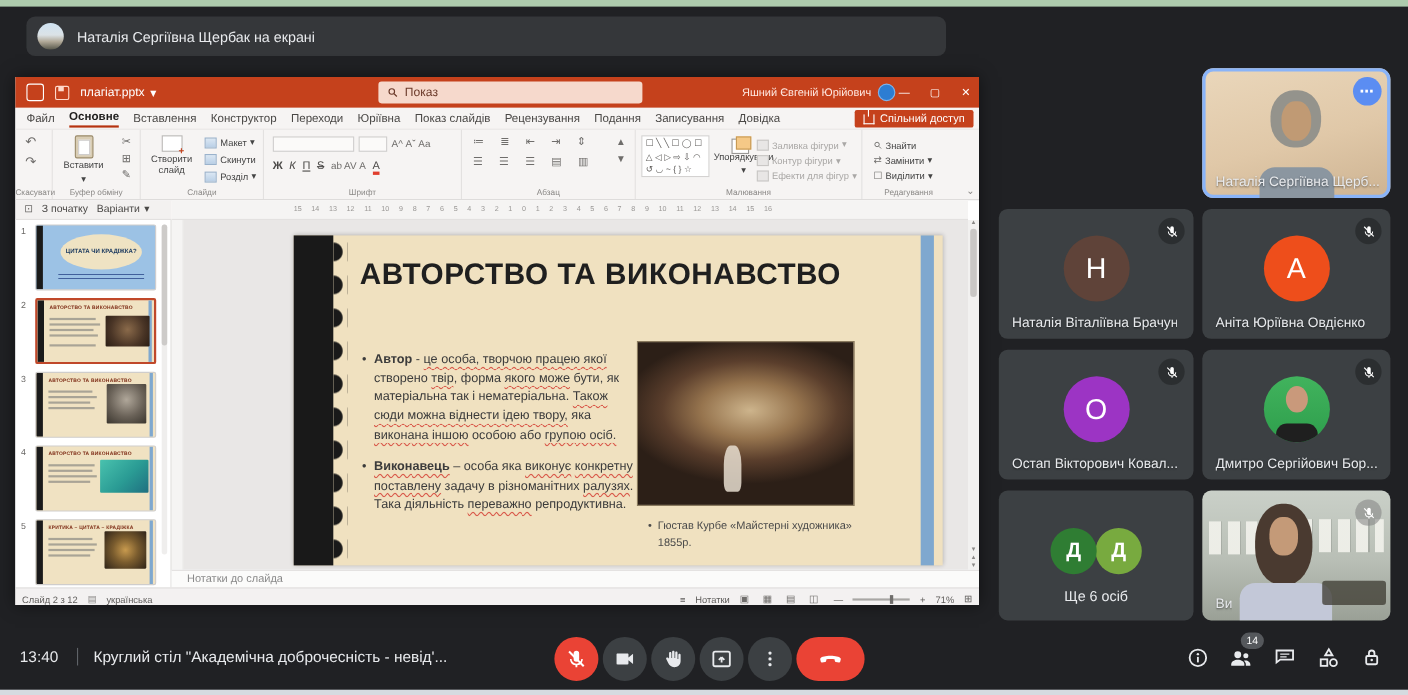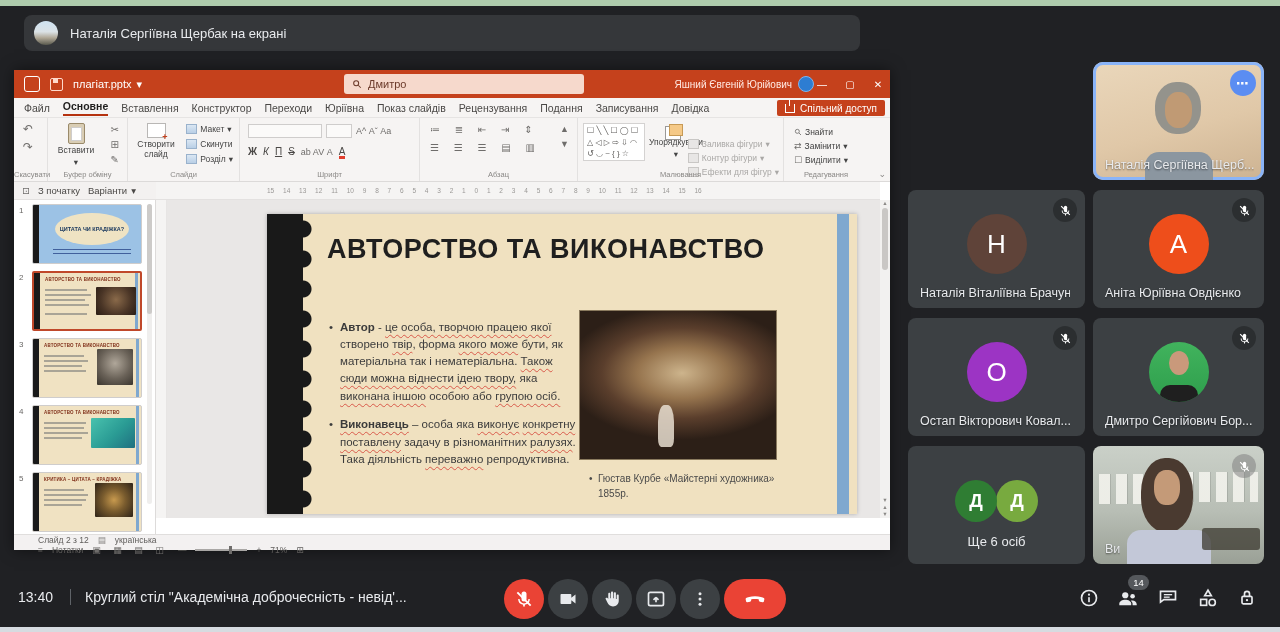--- a/index.html
+++ b/index.html
@@ -108,21 +108,21 @@
   .painting{position:absolute;left:312px;top:96px;width:196px;height:148px;border:1px solid #8a7a5e;
     background:radial-gradient(ellipse 60% 45% at 52% 42%,#cdb48c 0%,#96744e 38%,#5a3e2c 68%,#2c1f17 100%);}
   .painting::after{content:"";position:absolute;left:40%;bottom:8%;width:16px;height:42px;background:#e8ded0;border-radius:40% 40% 20% 20%;opacity:.85;}
   .caption{position:absolute;left:322px;top:258px;width:200px;font-size:10px;color:#4a4a4a;line-height:1.45;padding-left:9px;}
   .caption .dot{position:absolute;left:0;top:0;}
 
   
   .notes{position:absolute;left:142px;top:448px;width:734px;height:16px;background:#fbfbfa;border-top:1px solid #e1dfde;
     font-size:10px;color:#8a8a8a;display:flex;align-items:center;padding-left:14px;box-sizing:border-box;}
   .statusbar{position:absolute;left:0;top:464px;width:100%;height:16px;background:#f3f1f1;border-top:1px solid #e0dedd;
-    display:flex;align-items:flex-start;justify-content:space-between;font-size:8.5px;color:#5f5d5b;box-sizing:border-box;padding:0 24px;flex-direction:column;}
+    display:flex;align-items:flex-end;justify-content:space-between;font-size:8.5px;color:#5f5d5b;box-sizing:border-box;padding:0 6px;}
   .sb-left,.sb-right{display:flex;align-items:center;gap:9px;}
   .zoom-track{width:52px;height:2px;background:#a9a7a5;position:relative;}
   .zoom-thumb{position:absolute;left:34px;top:-3px;width:3px;height:8px;background:#6f6d6b;}
 
   
   .tile{position:absolute;background:#3c4043;border-radius:8px;overflow:hidden;}
   .tname{position:absolute;left:12px;bottom:8px;font-size:12.5px;color:#e8eaed;white-space:nowrap;overflow:hidden;max-width:150px;
     text-shadow:0 1px 2px rgba(0,0,0,.55);}
   .micoff{position:absolute;top:8px;right:8px;width:24px;height:24px;border-radius:50%;background:rgba(0,0,0,.28);
     display:flex;align-items:center;justify-content:center;}
@@ -174,21 +174,21 @@
       <div class="ppt-saveicon"></div>
       <span class="ppt-filename">
         <span>плагіат.pptx</span>
         <span>▾</span>
       </span>
       <div class="ppt-search">
         <svg width="10" height="10" viewBox="0 0 24 24">
           <circle cx="10" cy="10" r="6" fill="none" stroke="#6b3a2a" stroke-width="2.5"></circle>
           <line x1="15" y1="15" x2="21" y2="21" stroke="#6b3a2a" stroke-width="2.5"></line>
         </svg>
-        <span>Дмитро</span>
+        <span>Показ</span>
       </div>
       <div class="ppt-account">
         <span>Яшний Євгеній Юрійович</span>
         <div class="ppt-acct-avatar"></div>
       </div>
       <div class="winbtns">
         <span>—</span>
         <span>▢</span>
         <span>✕</span>
       </div>
@@ -293,21 +293,21 @@
         <div class="shapesbox" style="position:absolute;left:5px;top:5px;">
           <span>☐ ╲ ╲ ☐ ◯ ☐</span>
           <span>△ ◁ ▷ ⇨ ⇩ ◠</span>
           <span>↺ ◡ ~ { } ☆</span>
         </div>
         <div class="bigbtn" style="position:absolute;left:72px;top:6px;width:52px;">
           <div style="width:12px;height:10px;background:#f5c987;border:1px solid #c79a55;box-shadow:-3px 3px 0 #ffffff,-3px 3px 0 1px #9a9896;"></div>
           <span>Упорядкувати</span>
           <span>▾</span>
         </div>
-        <div class="trio" style="position:absolute;right:4px;top:17px;text-align:right;">
+        <div class="trio" style="position:absolute;right:4px;top:5px;text-align:right;">
           <div class="minirow">
             <div class="mini-ico" style="background:#e8e6e5;border-color:#c9c7c5;"></div>
             <span>Заливка фігури</span>
             <span>▾</span>
           </div>
           <div class="minirow">
             <div class="mini-ico" style="background:#e8e6e5;border-color:#c9c7c5;"></div>
             <span>Контур фігури</span>
             <span>▾</span>
           </div>
@@ -432,20 +432,23 @@
     <div class="canvas-scroll">
       <span>▲</span>
       <div class="cs-thumb"></div>
       <div class="cs-bottom">
         <span>▼</span>
         <span>▲</span>
         <span>▼</span>
       </div>
     </div>
 
+    <div class="notes">
+      <span>Нотатки до слайда</span>
+    </div>
     <div class="statusbar">
       <div class="sb-left">
         <span>Слайд 2 з 12</span>
         <span style="color:#8a8886;">▤</span>
         <span>українська</span>
       </div>
       <div class="sb-right">
         <span>≡</span>
         <span>Нотатки</span>
         <span style="letter-spacing:5px;font-size:9px;color:#6f6d6b;">▣ ▦ ▤ ◫</span>

